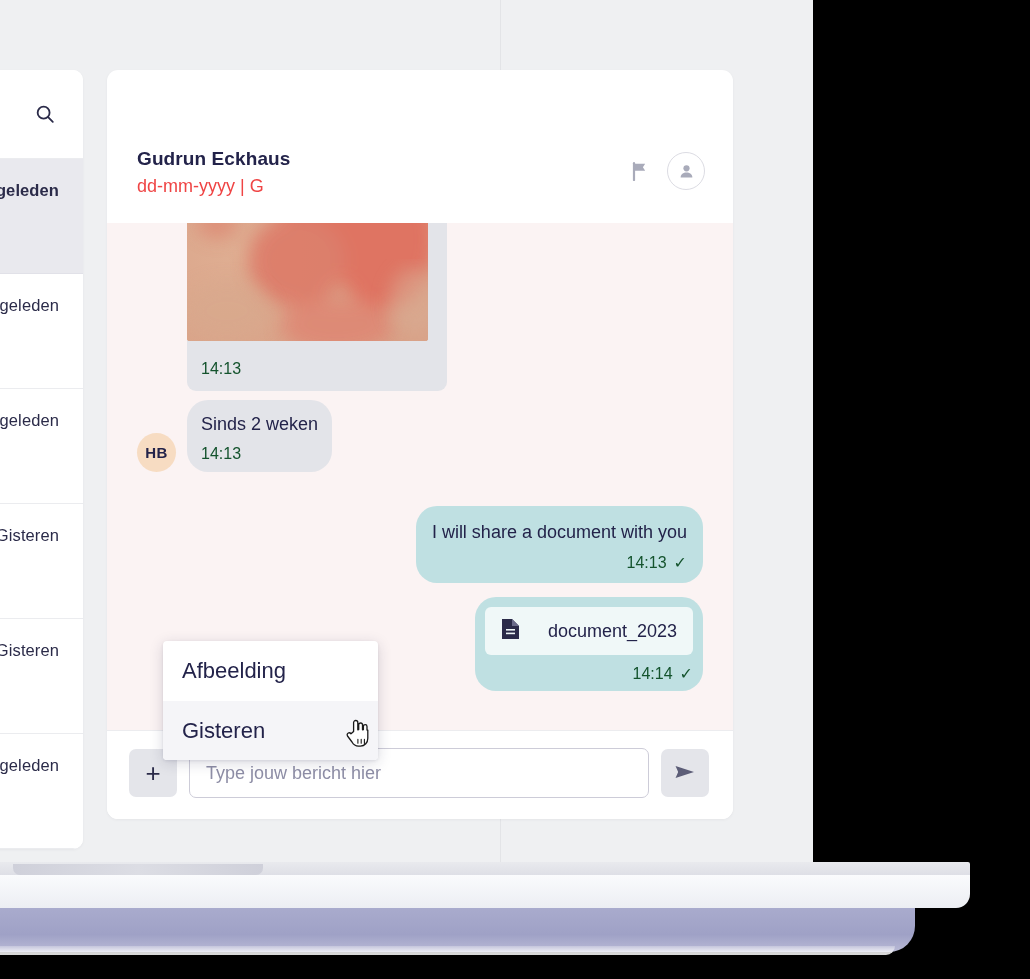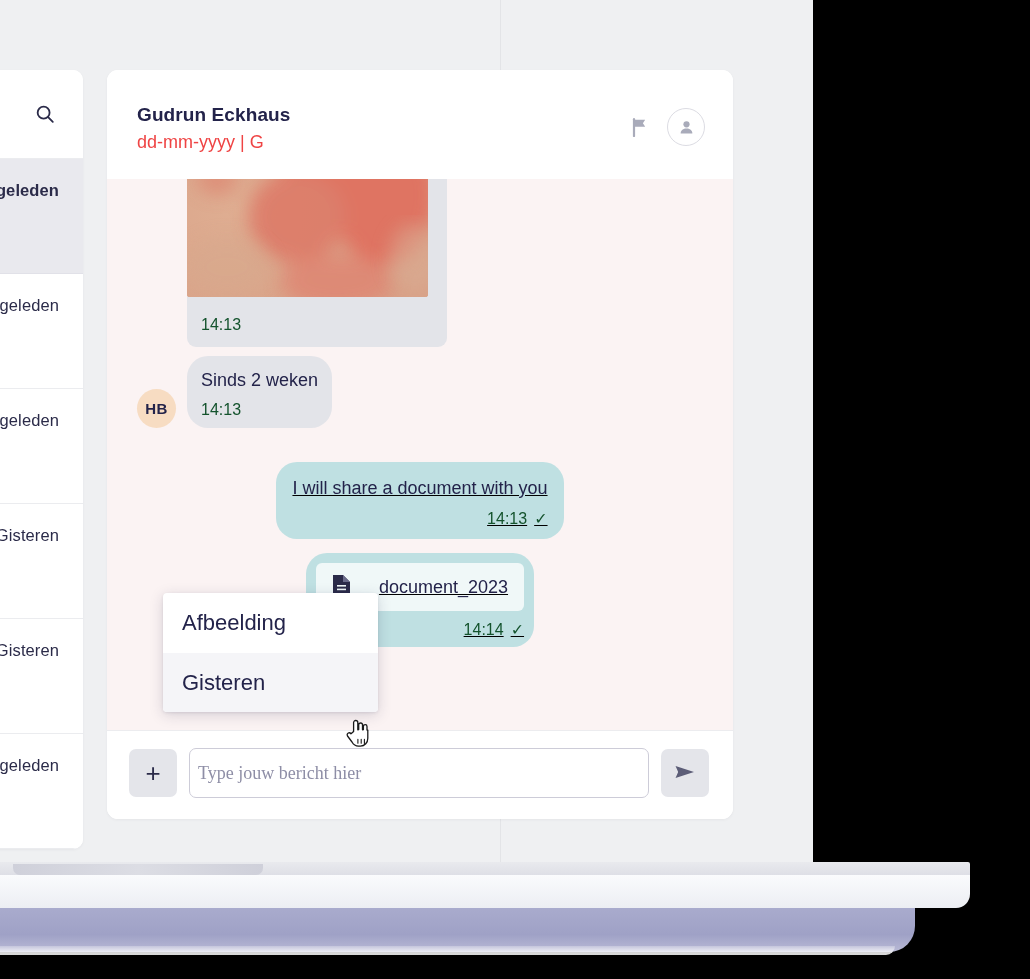--- a/index.html
+++ b/index.html
@@ -135,20 +135,21 @@
     flex-direction: column;
     box-shadow: 0 1px 3px rgba(30,32,60,.05);
   }
 
   
   #chat-header {
     position: relative;
     padding: 32px 30px 22px 30px;
     background: #ffffff;
     flex: 0 0 auto;
+    margin-top: 44px;
   }
   #chat-title {
     font-size: 19px;
     font-weight: 700;
     color: #23234a;
     letter-spacing: .1px;
     line-height: 1.35;
   }
   .chat-sub {
     font-size: 18px;
@@ -177,21 +178,21 @@
   #messages {
     flex: 1 1 auto;
     background: #fbf3f3;
     padding: 0 30px 14px 30px;
     overflow: hidden;
     position: relative;
   }
 
   .msg-row { display: flex; align-items: flex-end; }
   .msg-row.left { justify-content: flex-start; }
-  .msg-row.right { justify-content: center; text-decoration: underline; }
+  .msg-row.right { justify-content: flex-end; }
 
   .avatar {
     width: 39px; height: 39px;
     border-radius: 50%;
     background: #f7dcc2;
     color: #23234a;
     font-size: 15px;
     font-weight: 700;
     display: flex; align-items: center; justify-content: center;
     margin-right: 11px;
@@ -278,42 +279,42 @@
     display: flex; align-items: center; justify-content: center;
     cursor: pointer;
     flex: 0 0 auto;
     font-family: "Liberation Sans", sans-serif;
   }
   #message-input {
     flex: 1 1 auto;
     height: 50px;
     border: 1px solid #cdccd8;
     border-radius: 7px;
-    padding: 0 8px;
+    padding: 0 16px;
     font-size: 18px;
     color: #23234a;
-    font-family: Liberation Serif, serif;
+    font-family: Liberation Sans, sans-serif;
     background: #fff;
     outline: none;
   }
   #message-input::placeholder { color: #8e8ea6; }
   #send-btn {
     width: 48px; height: 48px;
     border-radius: 7px;
     background: #e4e5ea;
     border: none;
     display: flex; align-items: center; justify-content: center;
     cursor: pointer;
     flex: 0 0 auto;
   }
 
   
   #attach-menu {
     position: absolute;
-    left: 453px; top: 593px;
+    left: 453px; top: 641px;
     width: 215px;
     background: #ffffff;
     border-radius: 4px;
     box-shadow: 0 3px 14px rgba(35,35,74,.17), 0 1px 3px rgba(35,35,74,.10);
     overflow: hidden;
     z-index: 40;
   }
   .attach-item {
     padding: 16px 19px;
     font-size: 22px;

